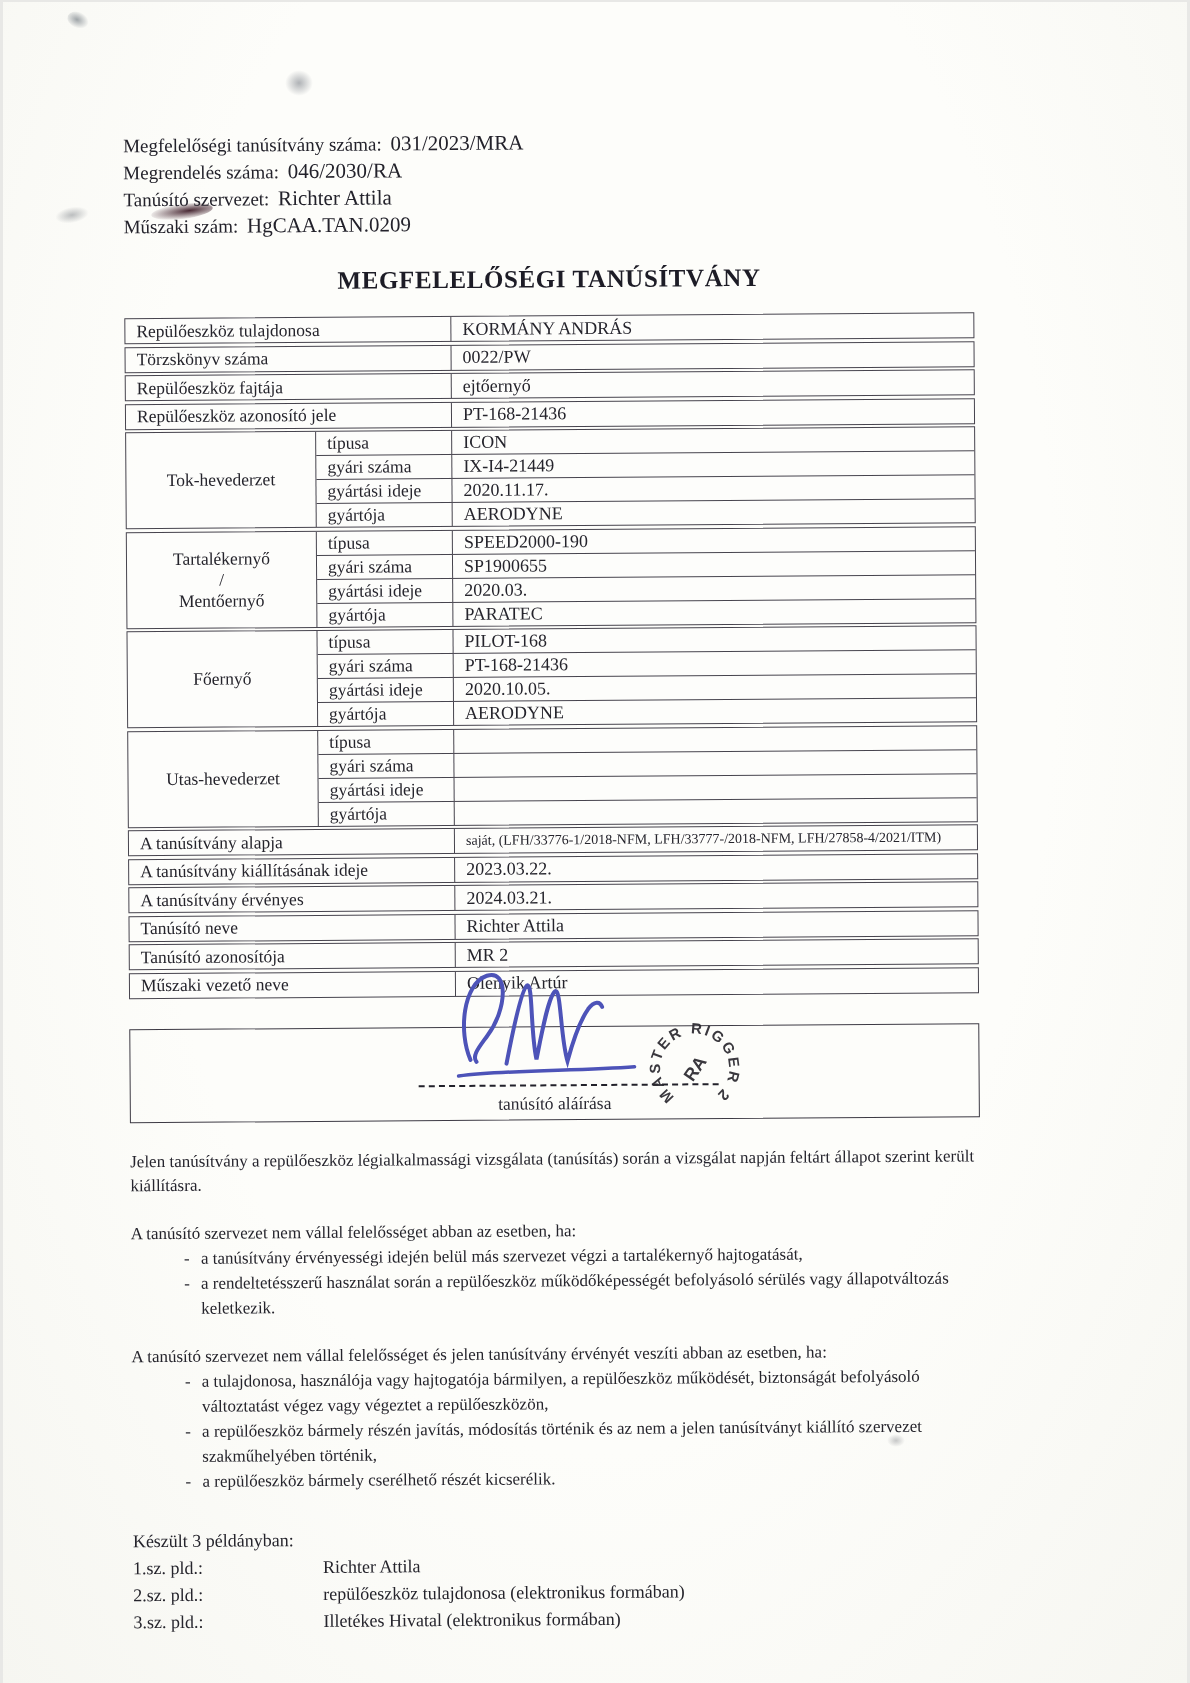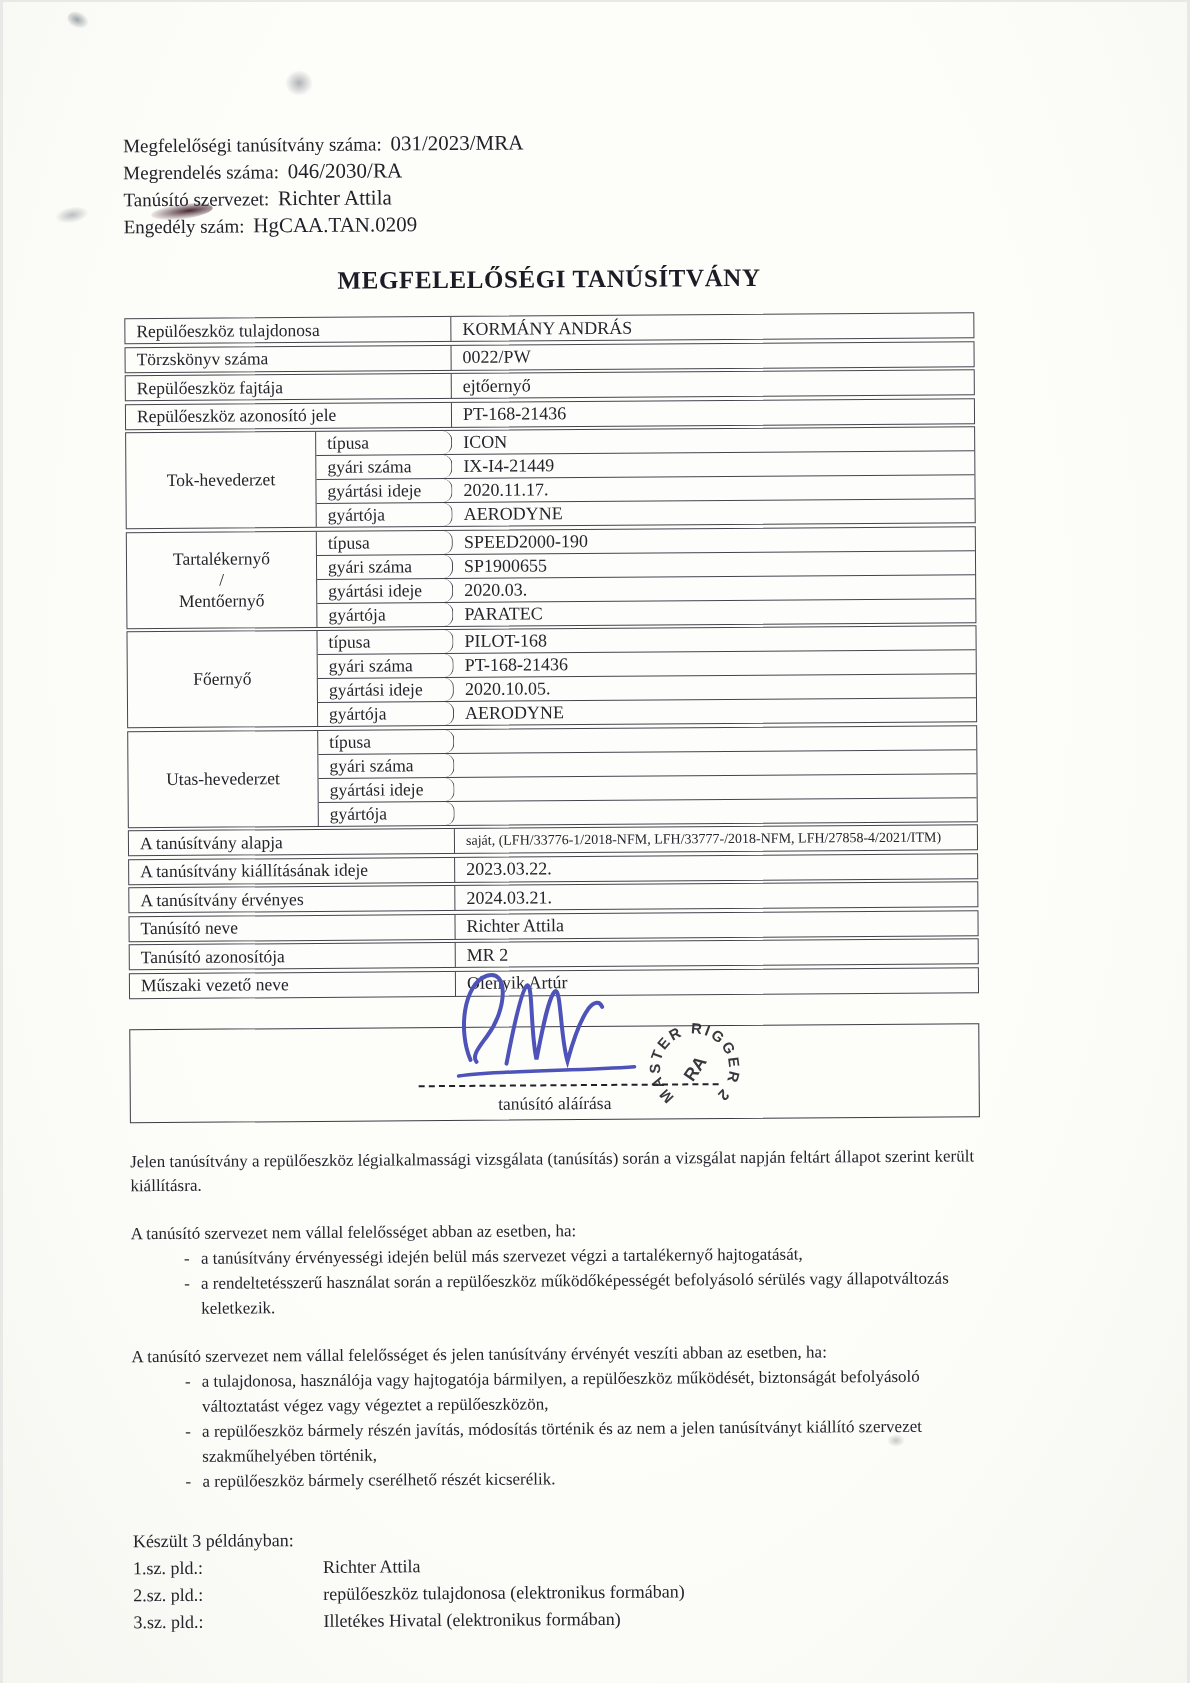--- a/index.html
+++ b/index.html
@@ -48,21 +48,21 @@
     width:190px; border-right:1.4px solid #47444e;
     display:flex; align-items:center; justify-content:center;
     text-align:center; font-size:17.5px; white-space:pre-line; line-height:21px;
   }
   .gsub { flex:1; display:flex; flex-direction:column; }
   .srow { display:flex; align-items:stretch; flex:1; border-bottom:1.2px solid #47444e; }
   .srow:last-child { border-bottom:none; }
   .slab {
     width:136px; min-height:23px; padding:1px 4px 1px 11px;
     font-size:17.5px; border-right:1.4px solid #47444e;
-    display:flex; align-items:center;border-radius:9px;
+    display:flex; align-items:center;
   }
   .sval { flex:1; padding:1px 4px 1px 11px; font-size:18px; display:flex; align-items:center; }
   
   .sigbox {
     position:relative; margin-top:30px; height:94px;
     border:1.5px solid #3d3a44;
   }
   .sig-ink { position:absolute; left:290px; top:-80px; width:280px; height:150px; }
   .dotline {
     position:absolute; left:288px; bottom:33px; width:300px; height:0;
@@ -124,21 +124,21 @@
       </div>
       <div class="hline">
         <span>Megrendelés száma:</span>
         <span class="hvalue">046/2030/RA</span>
       </div>
       <div class="hline">
         <span>Tanúsító szervezet:</span>
         <span class="hvalue">Richter Attila</span>
       </div>
       <div class="hline">
-        <span>Engedély szám:</span>
+        <span>Műszaki szám:</span>
         <span class="hvalue">HgCAA.TAN.0209</span>
       </div>
     </div>
 
     <div class="doc-title">MEGFELELŐSÉGI TANÚSÍTVÁNY</div>
 
     <div class="ctable">
 
       <div class="trow">
         <div class="tlab">Repülőeszköz tulajdonosa</div>

